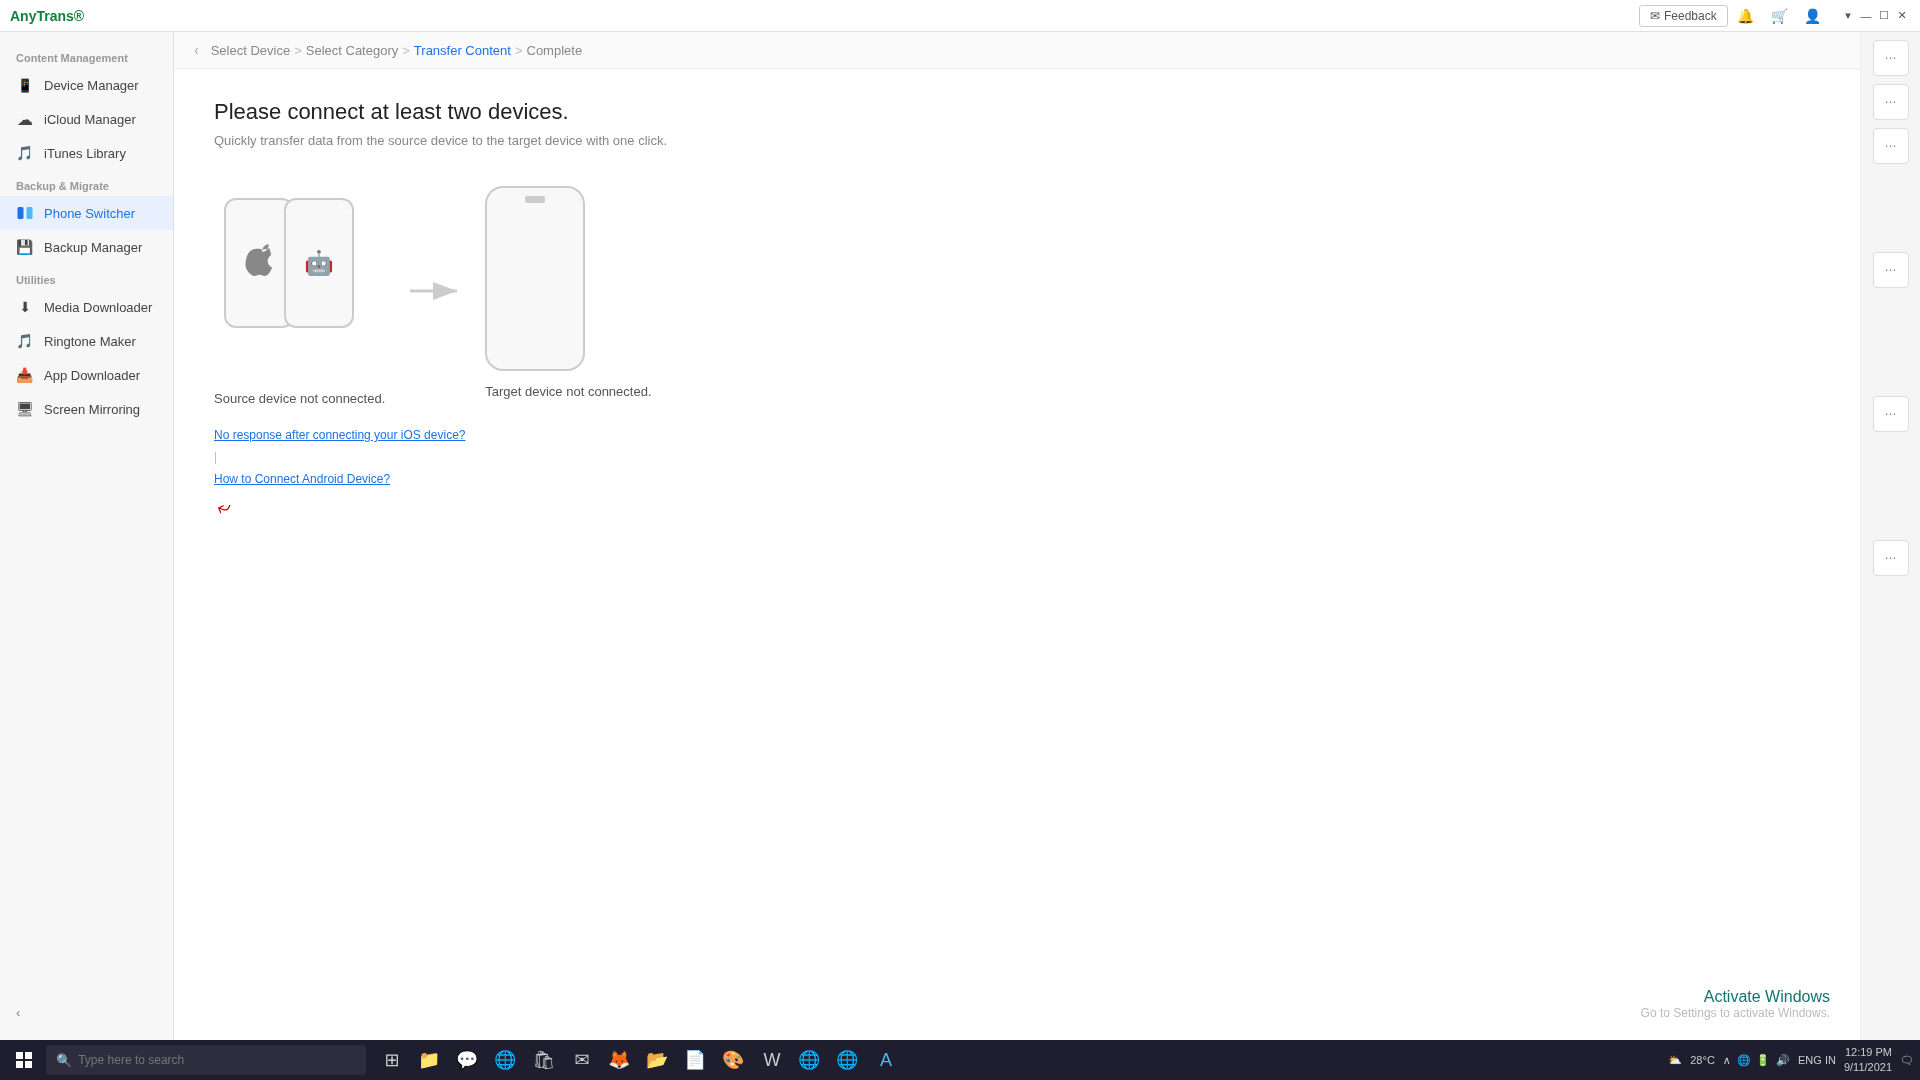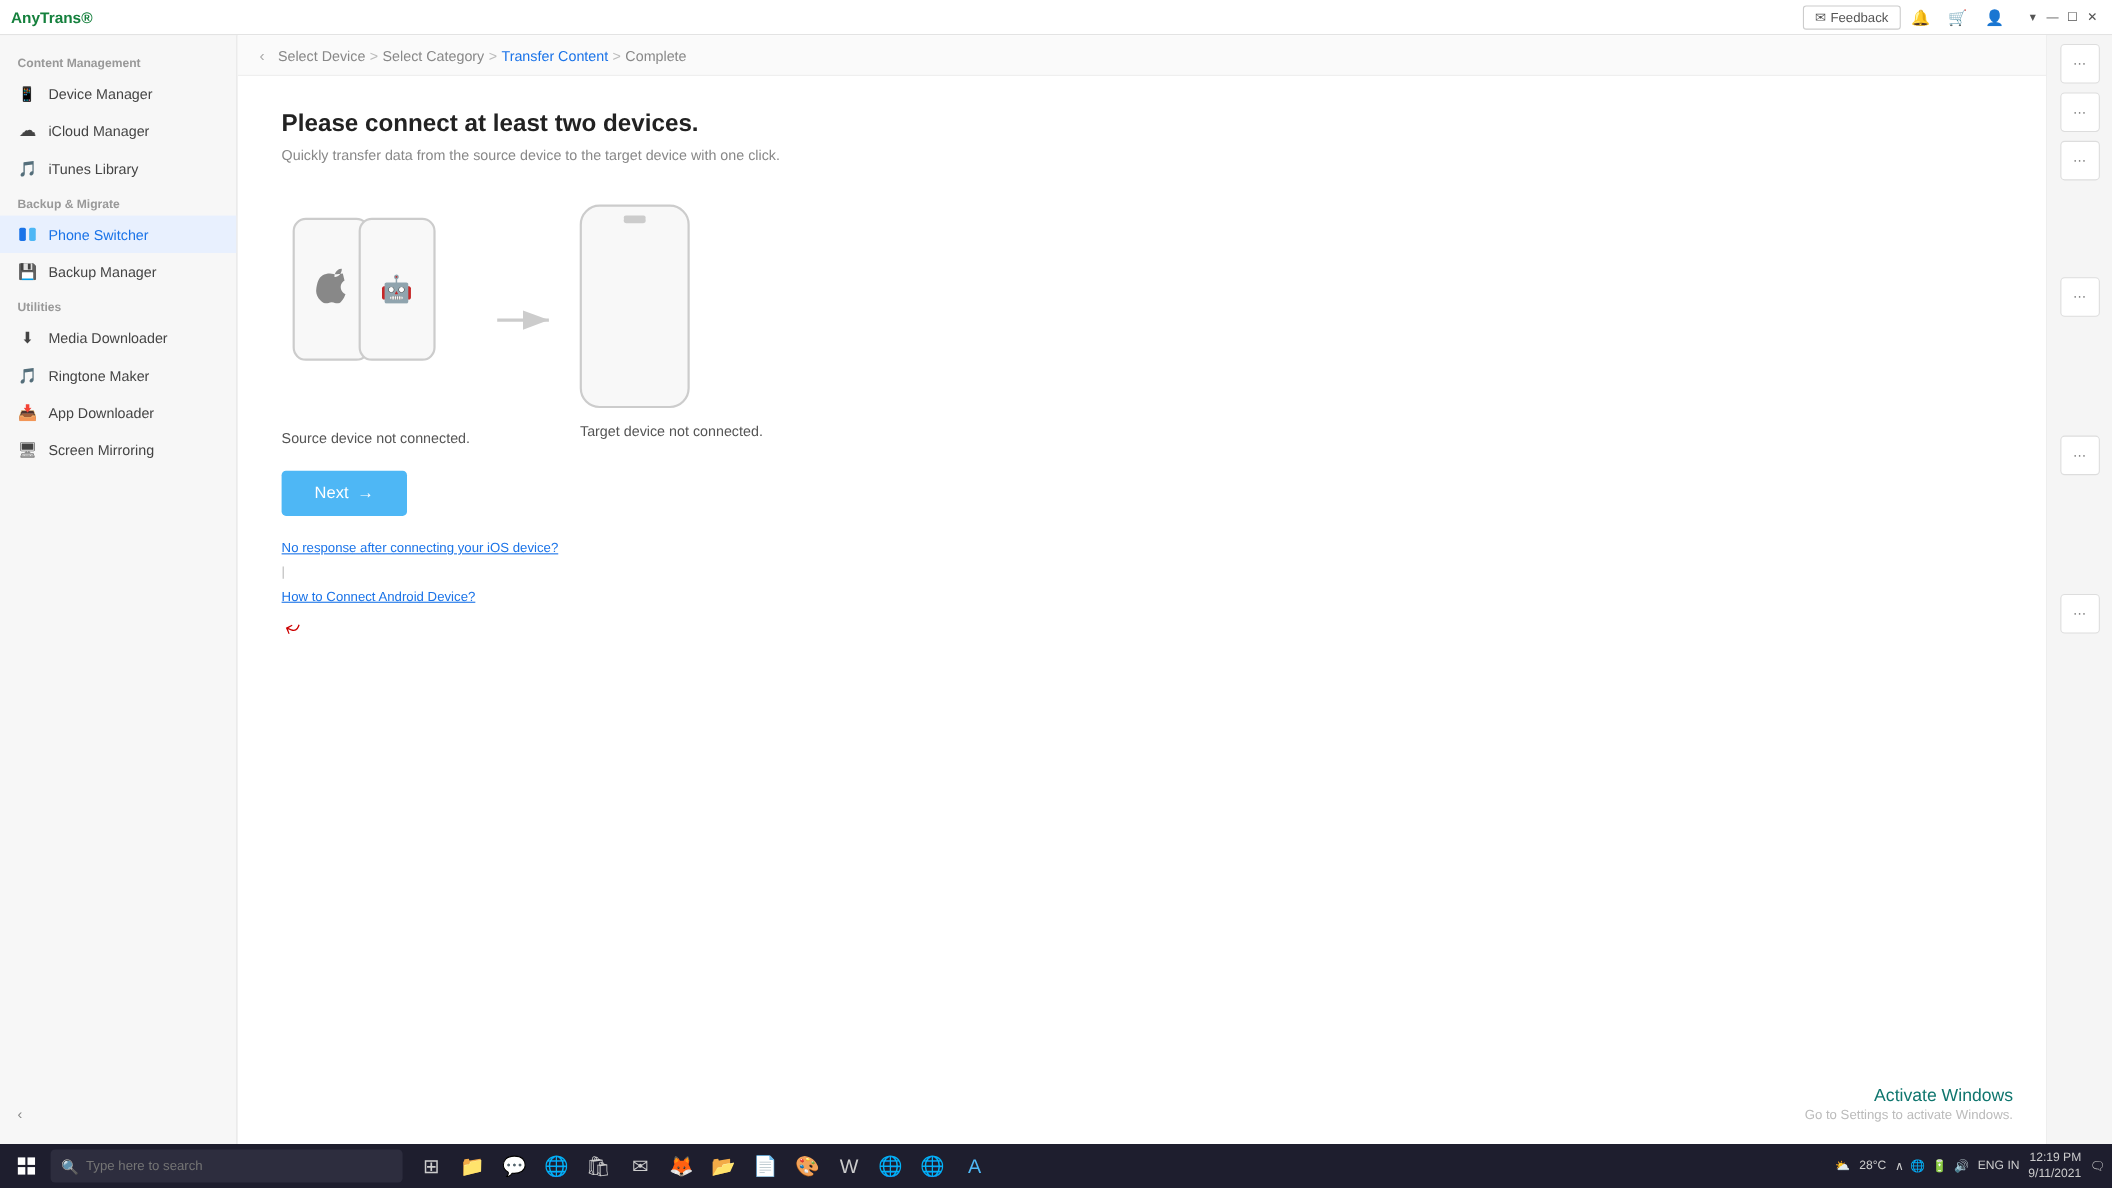--- a/index.html
+++ b/index.html
@@ -27,21 +27,21 @@
     .title-bar-icons { display: flex; align-items: center; gap: 8px; }
     .title-bar-icon { font-size: 14px; color: #666; cursor: pointer; padding: 0 4px; }
     .window-controls { display: flex; align-items: center; gap: 2px; margin-left: 8px; }
     .window-btn { width: 16px; height: 16px; display: flex; align-items: center; justify-content: center; font-size: 11px; cursor: pointer; color: #555; }
 
     
     .app-body { display: flex; height: calc(1080px - 32px - 40px); }
 
     
     .sidebar {
-      width: 216px;
+      width: 174px;
       background: #f7f7f7;
       border-right: 1px solid #e0e0e0;
       padding: 10px 0;
       flex-shrink: 0;
       overflow-y: auto;
       display: flex;
       flex-direction: column;
     }
     .sidebar-section-label {
       font-size: 11px;
@@ -100,21 +100,21 @@
 
     
     .content-area {
       flex: 1;
       padding: 30px 40px;
       display: flex;
       flex-direction: column;
       position: relative;
     }
 
-    .page-title { font-size: 22px; font-weight: 700; color: #222; margin-bottom: 8px; }
+    .page-title { font-size: 22px; font-weight: 400; color: #222; margin-bottom: 8px; }
     .page-subtitle { font-size: 13px; color: #888; margin-bottom: 30px; }
 
     
     .devices-container {
       display: flex;
       align-items: center;
       gap: 20px;
       margin-bottom: 20px;
     }
     .device-group { text-align: center; }
@@ -422,26 +422,20 @@
 
         <div class="device-group">
           <div class="phone-single phone-notch" style="width:100px;height:185px;border:2px solid #ccc;border-radius:18px;background:#f8f8f8;display:flex;align-items:center;justify-content:center;position:relative;">
             <div style="position:absolute;top:10px;left:50%;transform:translateX(-50%);width:20px;height:5px;background:#ccc;border-radius:3px;"></div>
             <span style="font-size:30px;color:#888;"></span>
           </div>
           <div class="device-label">Target device not connected.</div>
         </div>
       </div>
 
-      <div style="position:relative;margin-bottom:6px;">
-        <button class="next-btn">
-          <span>Next</span>
-          <span>→</span>
-        </button>
-      </div>
 
       <div class="help-links">
         <span class="help-link">No response after connecting your iOS device?</span>
         <span class="help-sep">|</span>
         <span class="help-link">How to Connect Android Device?</span>
         <span style="font-size:22px;color:#cc0000;display:inline-block;transform:rotate(20deg);margin-left:4px;">⤶</span>
       </div>
 
       <div class="activate-windows">
         <div class="activate-title">Activate Windows</div>

